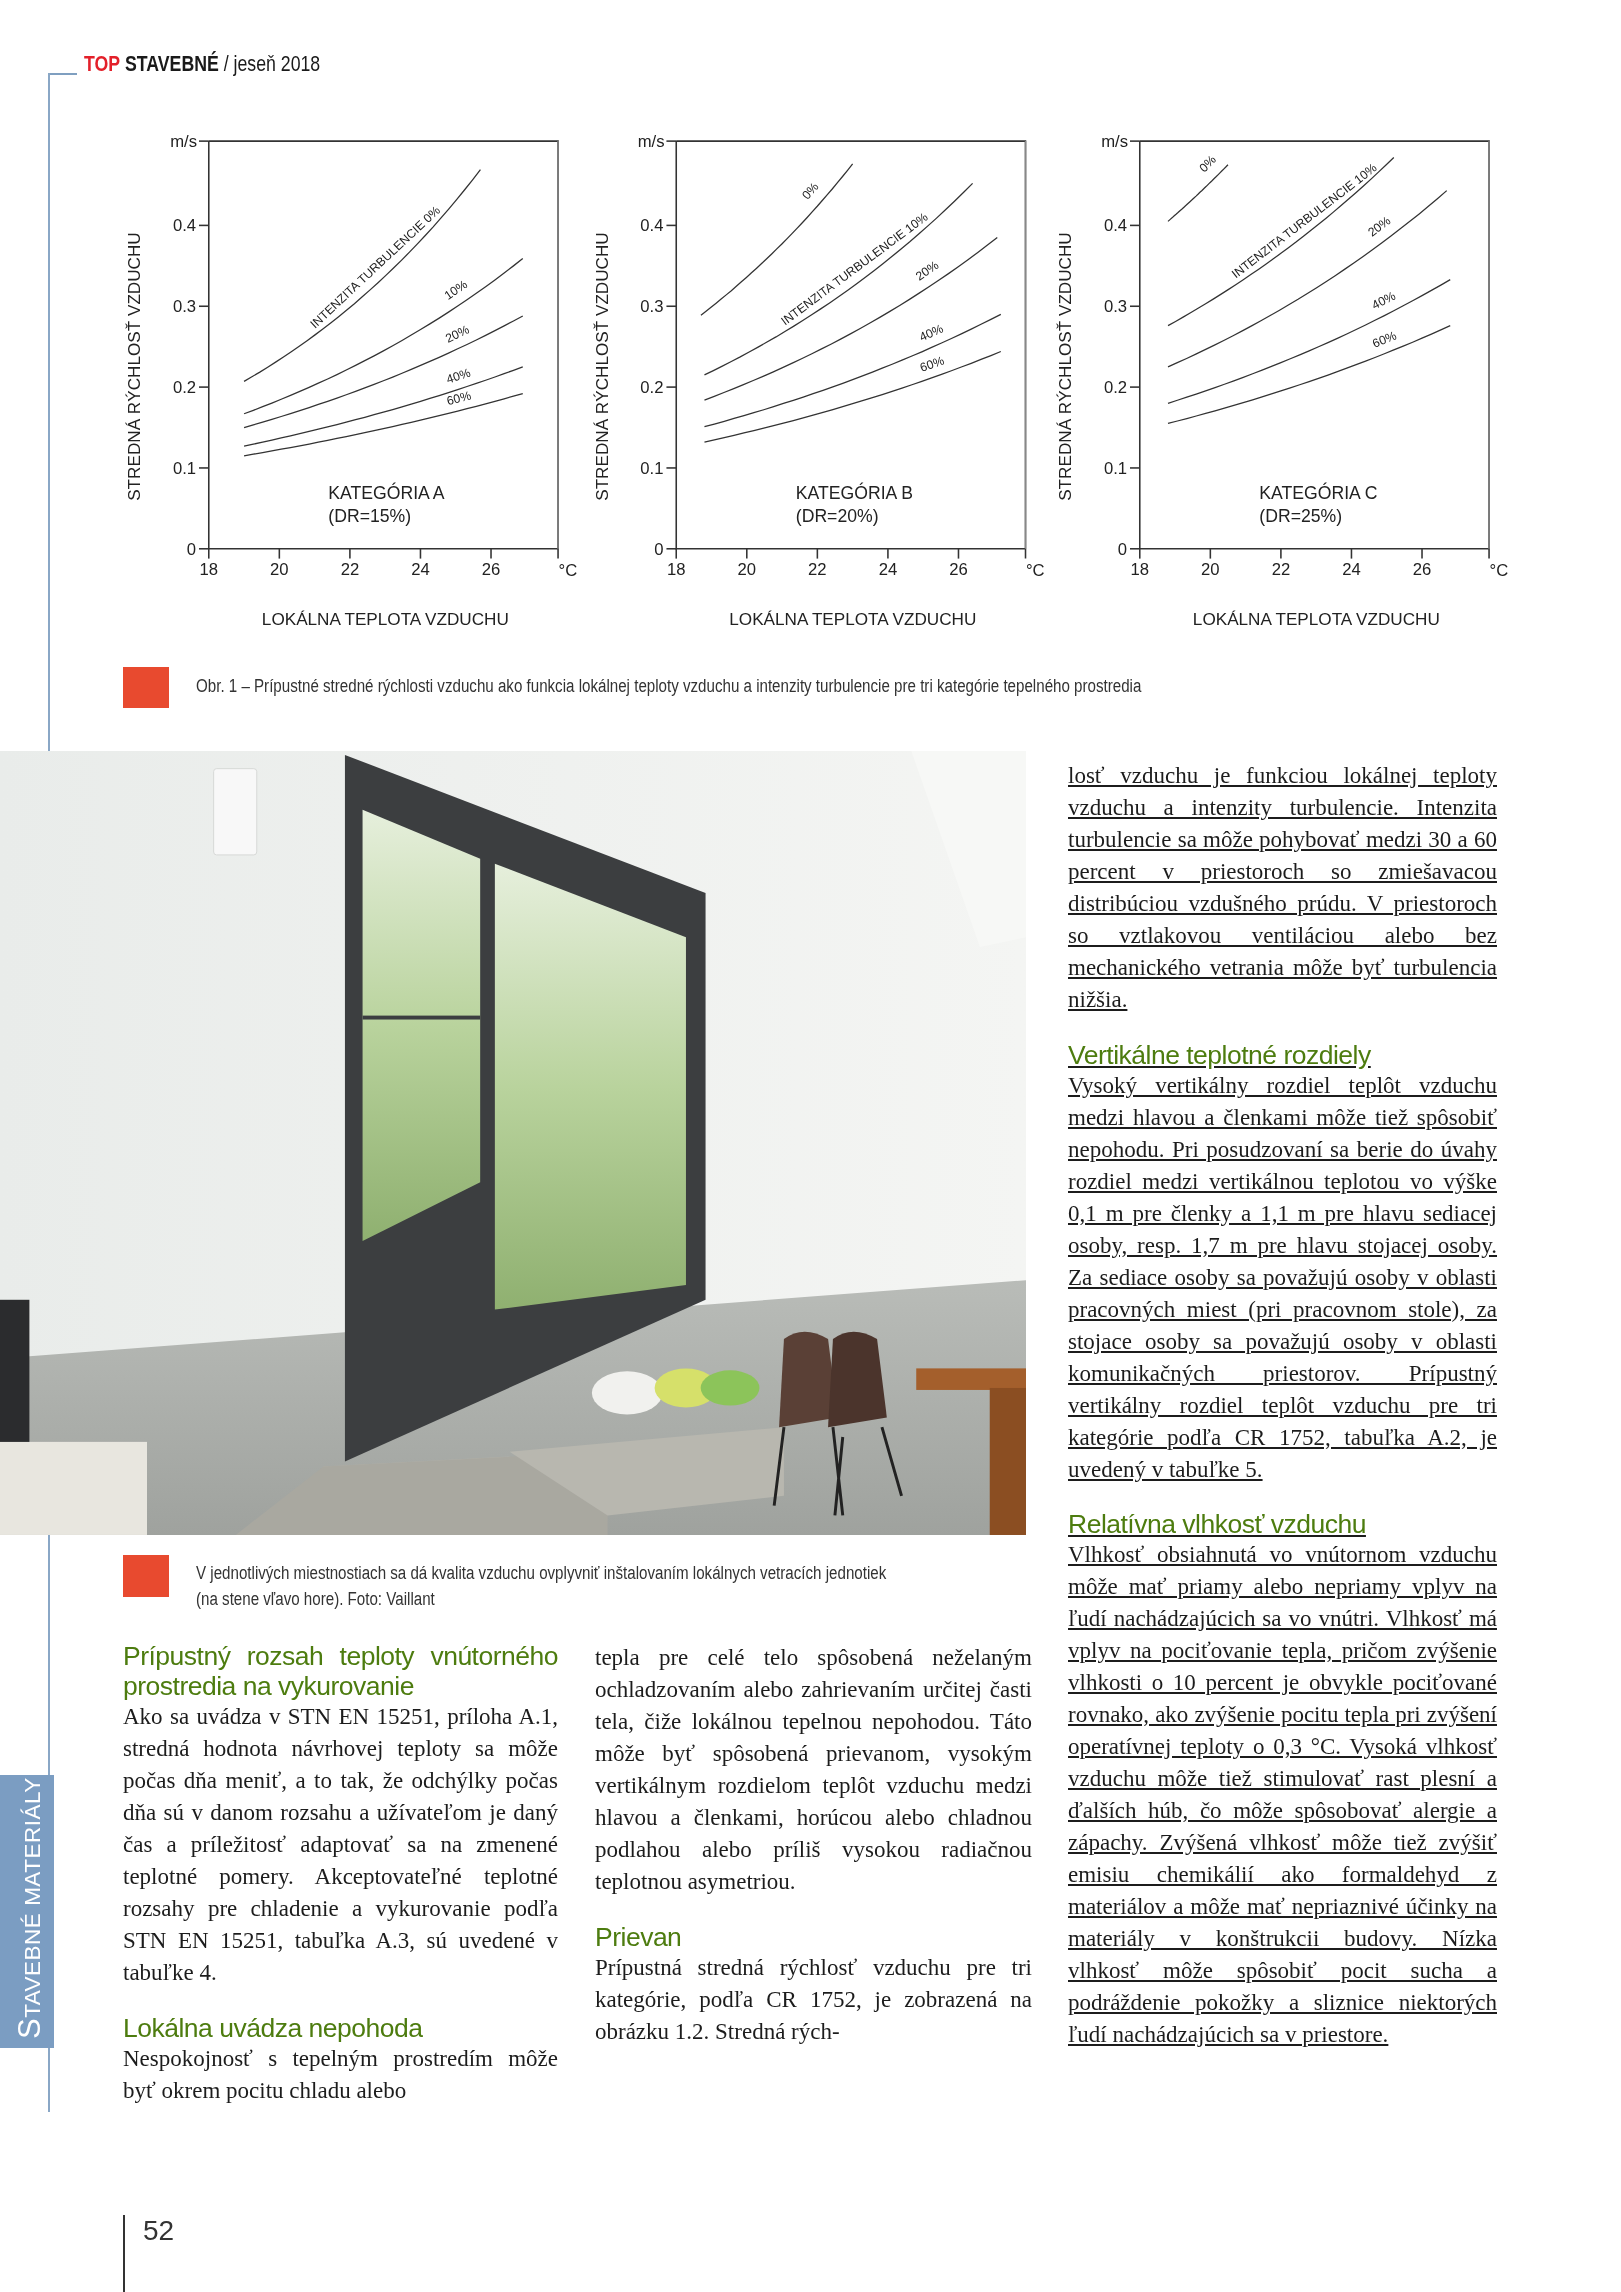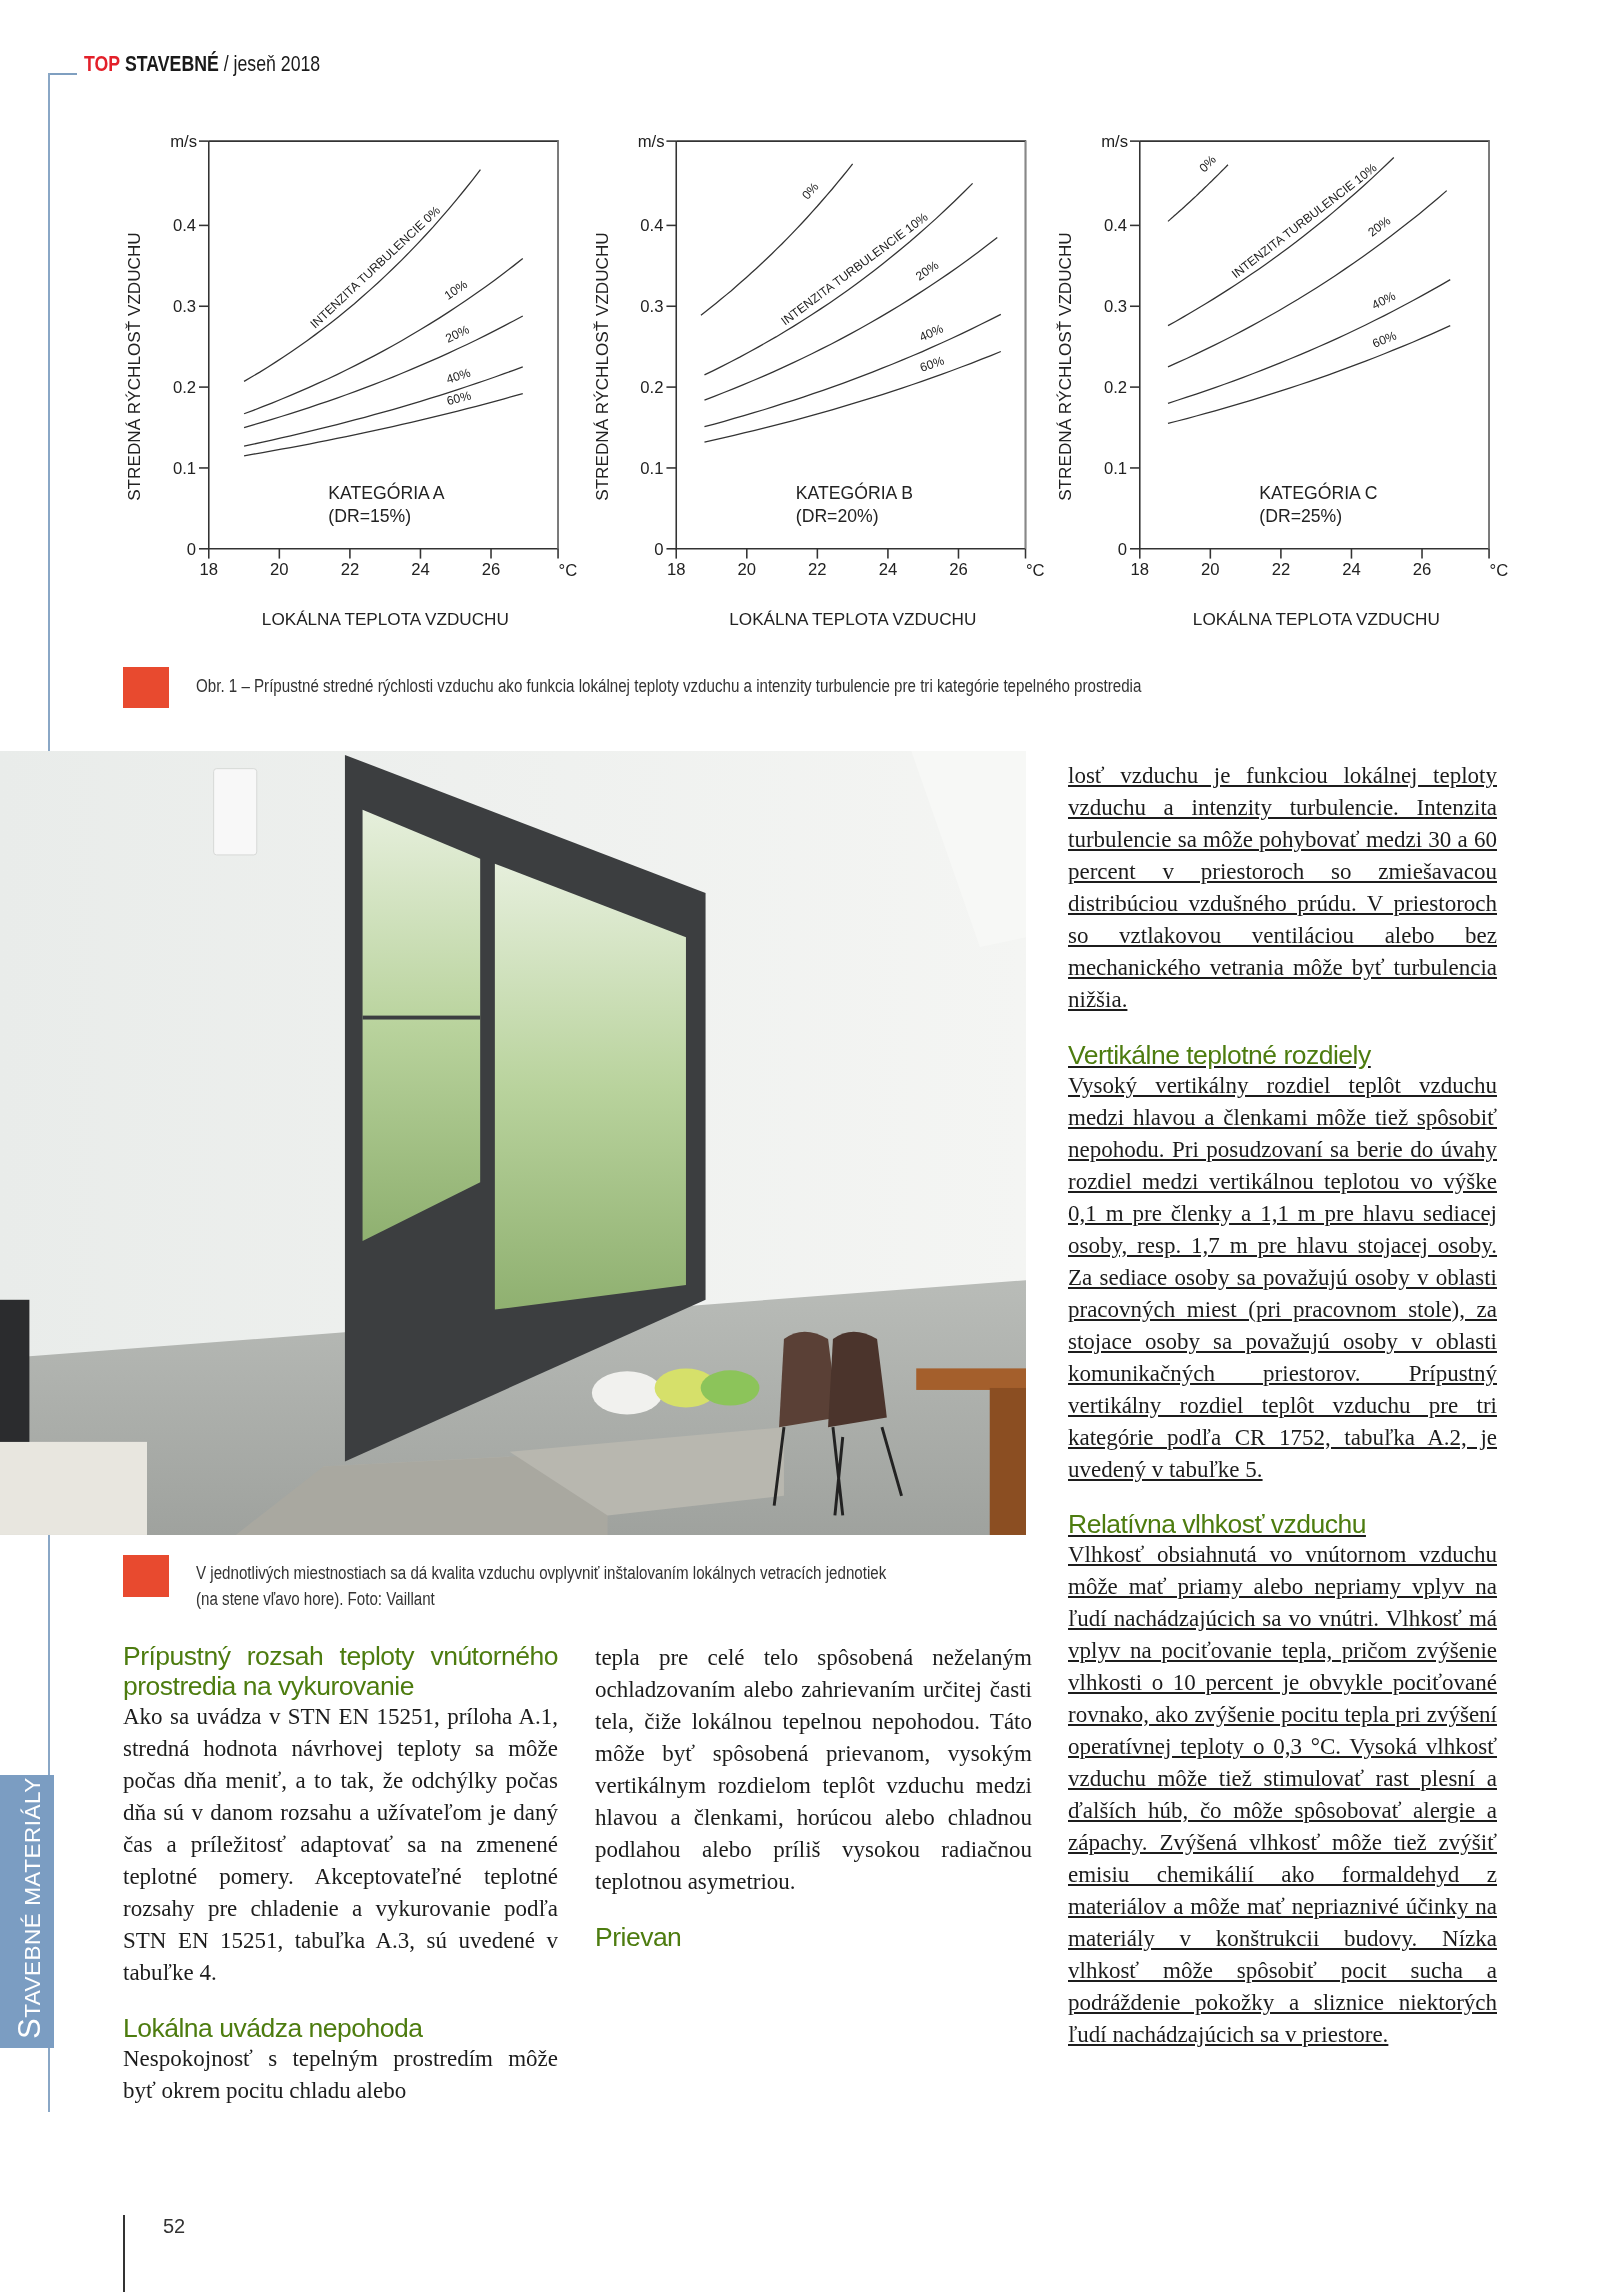--- a/index.html
+++ b/index.html
@@ -26,21 +26,21 @@
   .col { position: absolute; font-family: "Liberation Serif", serif; font-size: 23px; line-height: 32px; color: #1c1c1c; text-align: justify; }
   .col p { margin: 0; }
   .col h3 { margin: 0; font-family: "Liberation Sans", sans-serif; font-weight: normal; color: #4d7c0f; font-size: 26.5px; line-height: 30px; letter-spacing: -0.5px; }
   .col .gap { height: 23.5px; }
   
   .side-tab { left: 0; top: 1775px; width: 54px; height: 273px; background: #7b9dc2; }
   .side-label { left: 11.8px; top: 2039px; color: #ffffff; font-size: 22.5px; transform: rotate(-90deg); transform-origin: left top; white-space: nowrap; letter-spacing: 0.5px; }
   .side-label .big { font-size: 31px; }
   
   .page-rule { left: 123px; top: 2215px; width: 2px; height: 77px; background: #333; }
-  .page-num { left: 143px; top: 2215px; font-size: 20px; color: #333; margin-left: 20px; }
+  .page-num { left: 143px; top: 2215px; font-size: 28px; color: #333; }
 </style>
 </head>
 <body>
 
 <div class="abs hdr-rule-h"></div>
 <div class="abs hdr-rule-v"></div>
 <div class="abs hdr">
   <span class="top">TOP</span>
   <span class="brand">STAVEBNÉ</span><span class="issue"> / </span><span class="issue">jeseň 2018</span>
 </div>
@@ -230,20 +230,21 @@
   <p>Ako sa uvádza v STN EN 15251, príloha A.1, stredná hodnota návrhovej teploty sa môže počas dňa meniť, a to tak, že odchýlky počas dňa sú v danom rozsahu a užívateľom je daný čas a príležitosť adaptovať sa na zmenené teplotné pomery. Akceptovateľné teplotné rozsahy pre chladenie a vykurovanie podľa STN EN 15251, tabuľka A.3, sú uvedené v tabuľke 4.</p>
   <div class="gap"></div>
   <h3>Lokálna uvádza nepohoda</h3>
   <p>Nespokojnosť s tepelným prostredím môže byť okrem pocitu chladu alebo</p>
 </div>
 
 <div class="col" style="left:595px;top:1642px;width:437px;">
   <p>tepla pre celé telo spôsobená neželaným ochladzovaním alebo zahrievaním určitej časti tela, čiže lokálnou tepelnou nepohodou. Táto môže byť spôsobená prievanom, vysokým vertikálnym rozdielom teplôt vzduchu medzi hlavou a členkami, horúcou alebo chladnou podlahou alebo príliš vysokou radiačnou teplotnou asymetriou.</p>
   <div class="gap"></div>
   <h3>Prievan</h3>
+  <p>Prípustná stredná rýchlosť vzduchu pre tri kategórie, podľa CR 1752, je zobrazená na obrázku 1.2. Stredná rých-</p>
 </div>
 
 <div class="col" style="left:1068px;top:760px;width:429px;text-decoration:underline;">
   <p>losť vzduchu je funkciou lokálnej teploty vzduchu a intenzity turbulencie. Intenzita turbulencie sa môže pohybovať medzi 30 a 60 percent v priestoroch so zmiešavacou distribúciou vzdušného prúdu. V priestoroch so vztlakovou ventiláciou alebo bez mechanického vetrania môže byť turbulencia nižšia.</p>
   <div class="gap"></div>
   <h3>Vertikálne teplotné rozdiely</h3>
   <p>Vysoký vertikálny rozdiel teplôt vzduchu medzi hlavou a členkami môže tiež spôsobiť nepohodu. Pri posudzovaní sa berie do úvahy rozdiel medzi vertikálnou teplotou vo výške 0,1 m pre členky a 1,1 m pre hlavu sediacej osoby, resp. 1,7 m pre hlavu stojacej osoby. Za sediace osoby sa považujú osoby v oblasti pracovných miest (pri pracovnom stole), za stojace osoby sa považujú osoby v oblasti komunikačných priestorov. Prípustný vertikálny rozdiel teplôt vzduchu pre tri kategórie podľa CR 1752, tabuľka A.2, je uvedený v tabuľke 5.</p>
   <div class="gap"></div>
   <h3>Relatívna vlhkosť vzduchu</h3>
   <p>Vlhkosť obsiahnutá vo vnútornom vzduchu môže mať priamy alebo nepriamy vplyv na ľudí nachádzajúcich sa vo vnútri. Vlhkosť má vplyv na pociťovanie tepla, pričom zvýšenie vlhkosti o 10 percent je obvykle pociťované rovnako, ako zvýšenie pocitu tepla pri zvýšení operatívnej teploty o 0,3 °C. Vysoká vlhkosť vzduchu môže tiež stimulovať rast plesní a ďalších húb, čo môže spôsobovať alergie a zápachy. Zvýšená vlhkosť môže tiež zvýšiť emisiu chemikálií ako formaldehyd z materiálov a môže mať nepriaznivé účinky na materiály v konštrukcii budovy. Nízka vlhkosť môže spôsobiť pocit sucha a podráždenie pokožky a sliznice niektorých ľudí nachádzajúcich sa v priestore.</p>

